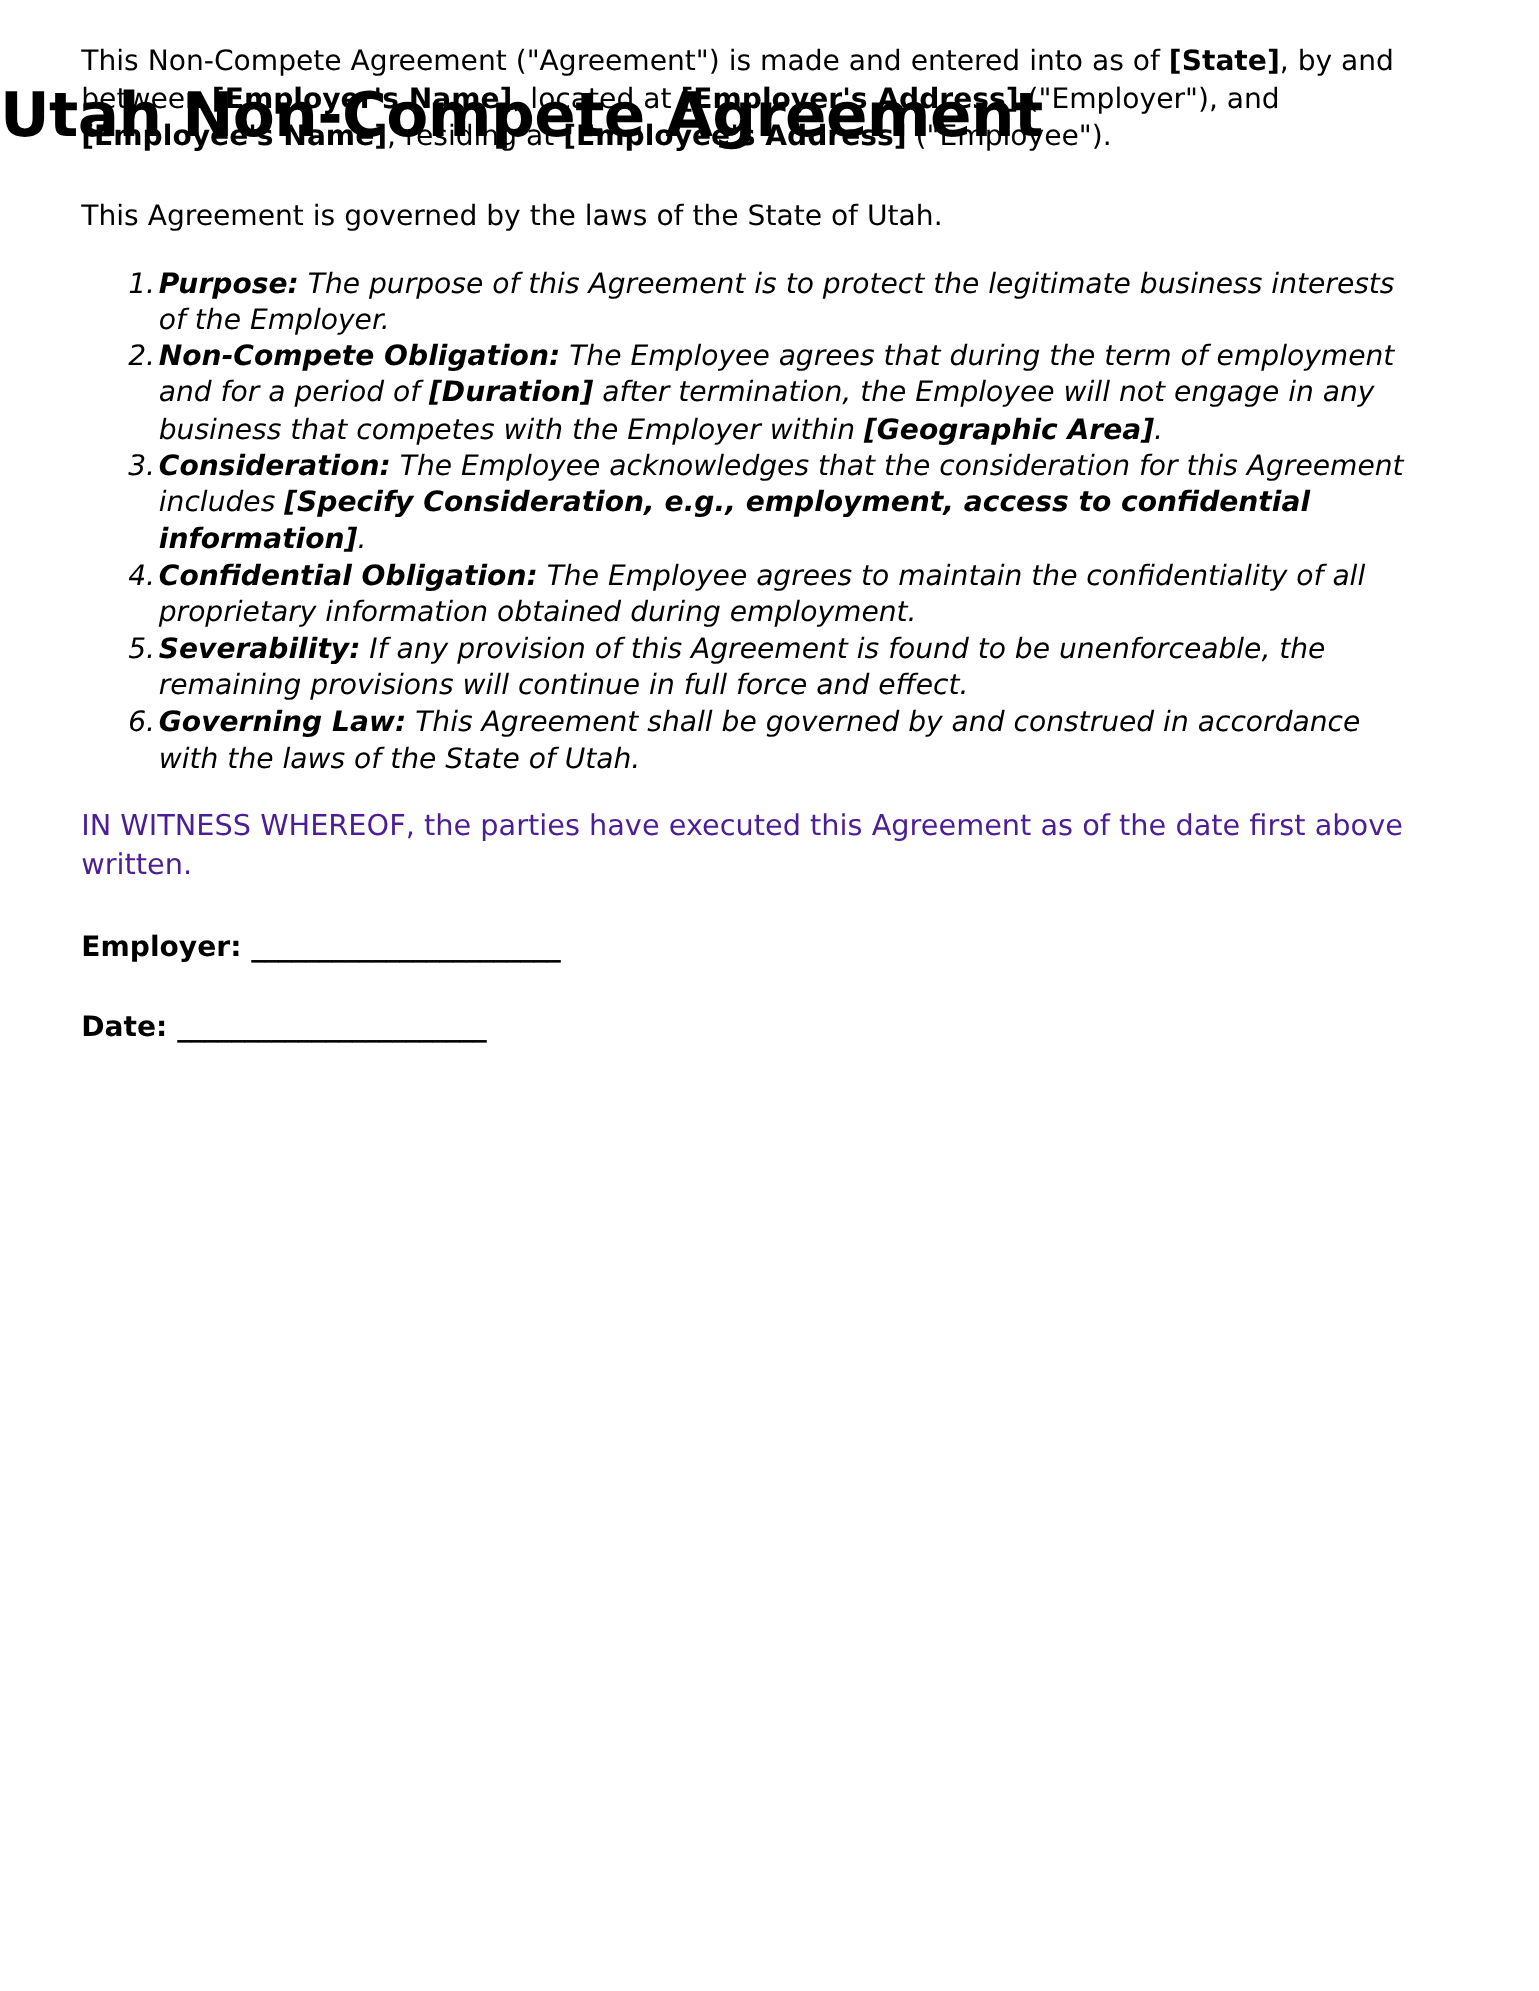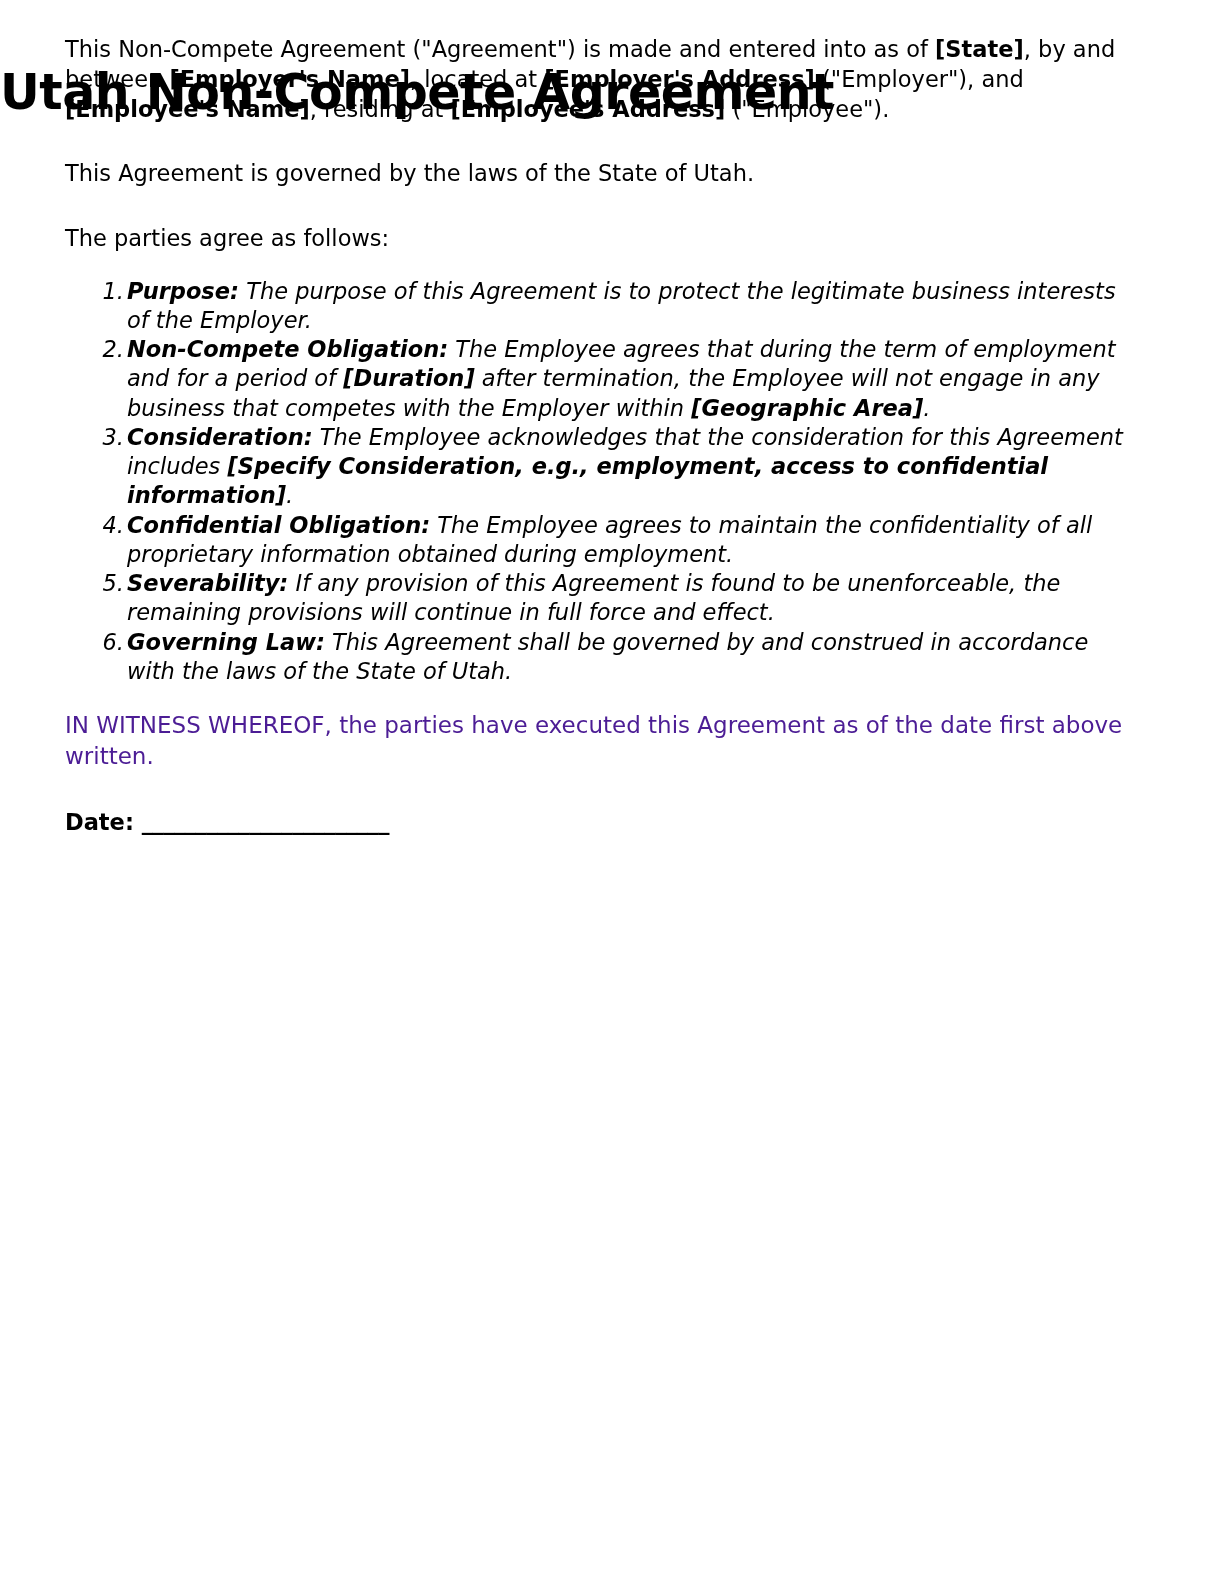--- a/index.html
+++ b/index.html
@@ -118,33 +118,33 @@
 <div class="page">
 
   <h1 class="doc-title">Utah Non-Compete Agreement</h1>
 
   <div class="content">
 
     <p class="para"><span>This Non-Compete Agreement ("Agreement") is made and entered into as of </span><b>[State]</b><span>, by and between </span><b>[Employer's Name]</b><span>, located at </span><b>[Employer's Address]</b><span> ("Employer"), and </span><b>[Employee's Name]</b><span>, residing at </span><b>[Employee's Address]</b><span> ("Employee").</span></p>
 
     <p class="para">This Agreement is governed by the laws of the State of Utah.</p>
 
-    <p class="para">The parties agree as follows:</p>
 
     <ol class="terms">
       <li><b>Purpose:</b><span> The purpose of this Agreement is to protect the legitimate business interests of the Employer.</span></li>
       <li><b>Non-Compete Obligation:</b><span> The Employee agrees that during the term of employment and for a period of </span><b>[Duration]</b><span> after termination, the Employee will not engage in any business that competes with the Employer within </span><b>[Geographic Area]</b><span>.</span></li>
       <li><b>Consideration:</b><span> The Employee acknowledges that the consideration for this Agreement includes </span><b>[Specify Consideration, e.g., employment, access to confidential information]</b><span>.</span></li>
       <li><b>Confidential Obligation:</b><span> The Employee agrees to maintain the confidentiality of all proprietary information obtained during employment.</span></li>
       <li><b>Severability:</b><span> If any provision of this Agreement is found to be unenforceable, the remaining provisions will continue in full force and effect.</span></li>
       <li><b>Governing Law:</b><span> This Agreement shall be governed by and construed in accordance with the laws of the State of Utah.</span></li>
     </ol>
 
     <p class="witness">IN WITNESS WHEREOF, the parties have executed this Agreement as of the date first above written.</p>
 
+    <p class="sig-line"><span>Employer:</span> <span class="rule">_______________________</span></p>
 
 
     <p class="sig-line"><span>Date:</span> <span class="rule">_______________________</span></p>
 
   </div>
 
 
 </div>
 
 </body></html>

